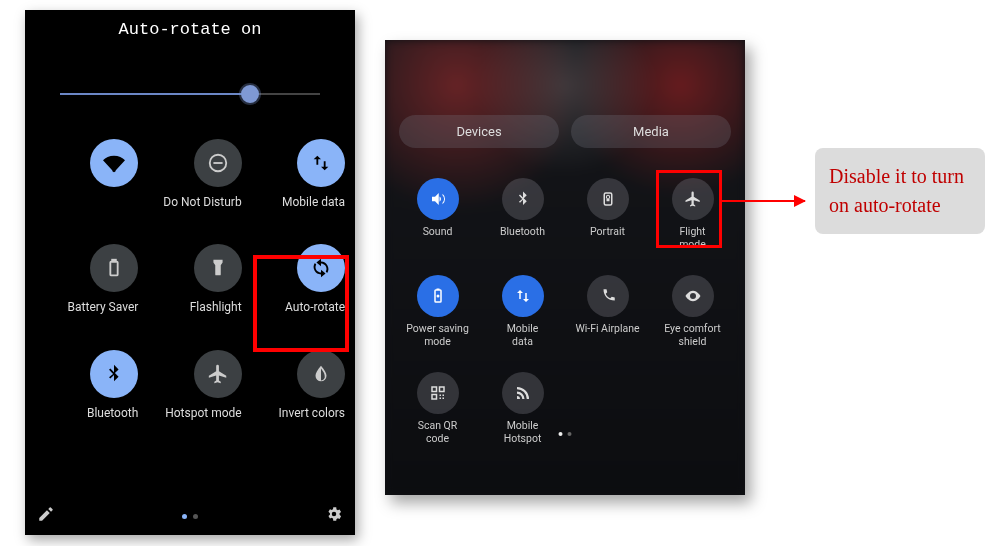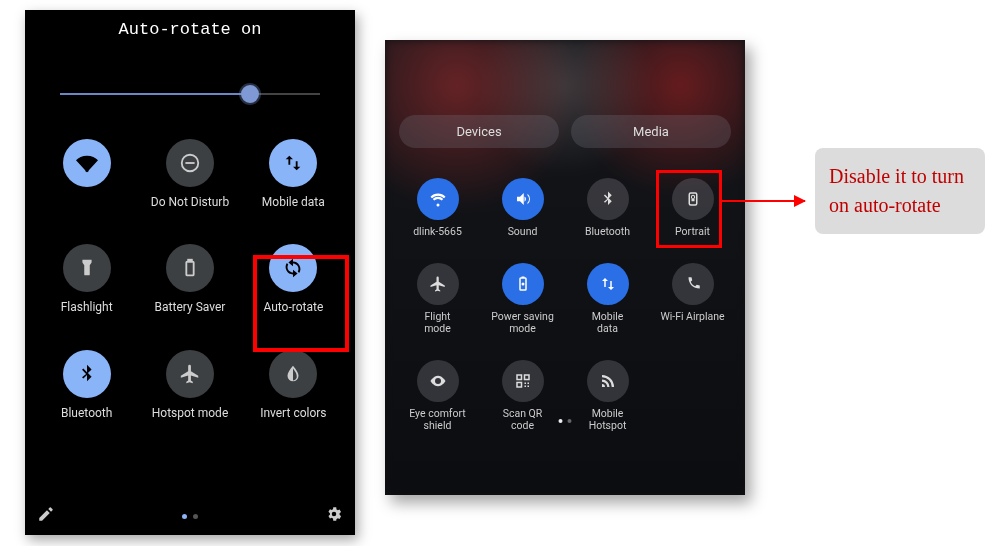--- a/index.html
+++ b/index.html
@@ -55,21 +55,21 @@
     grid-template-columns: repeat(3, 1fr);
     column-gap: 0;
     row-gap: 35px;
     margin-top: 35px;
     padding: 0 10px;
     filter: blur(.7px);
   }
   .p1-tile {
     display: flex;
     flex-direction: column;
-    align-items: center;
+    align-items: flex-end;
     position: relative;
   }
   .p1-circle {
     width: 48px; height: 48px;
     border-radius: 50%;
     display: flex;
     align-items: center;
     justify-content: center;
     margin-bottom: 8px;
   }
@@ -266,35 +266,35 @@
       <div class="p1-circle on">
         <svg class="ic" viewBox="0 0 24 24" fill="currentColor">
             <path d="M8 4l-4 4h3v6h2V8h3L8 4zm8 16l4-4h-3V10h-2v6h-3l4 4z"></path>
           </svg>
       </div>
       <div class="p1-label">Mobile data</div>
     </div>
 
     <div class="p1-tile">
       <div class="p1-circle off">
-        <svg class="ic" viewBox="0 0 24 24" fill="currentColor">
-            <path d="M7 3h10v3l-2 3v10a1 1 0 01-1 1h-4a1 1 0 01-1-1V9L7 6V3z"></path>
-          </svg>
-      </div>
-      <div class="p1-label">Flashlight</div>
-    </div>
-
-    <div class="p1-tile">
-      <div class="p1-circle off">
         <svg class="ic" viewBox="0 0 24 24" fill="none" stroke="currentColor" stroke-width="2">
             <rect x="8" y="5" width="8" height="15" rx="1"></rect>
             <rect x="10" y="3" width="4" height="2"></rect>
           </svg>
       </div>
       <div class="p1-label">Battery Saver</div>
+    </div>
+
+    <div class="p1-tile">
+      <div class="p1-circle off">
+        <svg class="ic" viewBox="0 0 24 24" fill="currentColor">
+            <path d="M7 3h10v3l-2 3v10a1 1 0 01-1 1h-4a1 1 0 01-1-1V9L7 6V3z"></path>
+          </svg>
+      </div>
+      <div class="p1-label">Flashlight</div>
     </div>
 
     <div class="p1-tile" style="filter:none">
       <div class="p1-circle on" style="filter:none">
         <svg class="ic" viewBox="0 0 24 24" fill="currentColor">
             <path d="M12 5V2L7 6l5 4V7c3 0 6 2.5 6 6 0 1-.3 2-.8 2.9l1.5 1.5A8 8 0 0012 5zm0 12c-3 0-6-2.5-6-6 0-1 .3-2 .8-2.9L5.3 6.6A8 8 0 0012 19v3l5-4-5-4v3z"></path>
           </svg>
       </div>
       <div class="p1-label" style="filter:none">Auto-rotate</div>
     </div>
@@ -351,28 +351,20 @@
   <div class="p2-blur"></div>
   <div class="p2-content">
 
     <div class="p2-top-row">
       <div class="p2-top-btn">Devices</div>
       <div class="p2-top-btn">Media</div>
     </div>
 
     <div class="p2-grid">
 
-      <div class="p2-tile">
-        <div class="p2-circle on">
-          <svg class="ic-sm" viewBox="0 0 24 24" fill="currentColor">
-              <path d="M12 18a2 2 0 100 4 2 2 0 000-4zm-7-6a10 10 0 0114 0l-2 2a7 7 0 00-10 0l-2-2zm-3-3a14 14 0 0120 0l-2 2a11 11 0 00-16 0l-2-2z"></path>
-            </svg>
-        </div>
-        <div class="p2-label">dlink-5665</div>
-      </div>
 
       <div class="p2-tile">
         <div class="p2-circle on">
           <svg class="ic-sm" viewBox="0 0 24 24" fill="currentColor">
               <path d="M4 9v6h4l5 5V4L8 9H4zm12 3a4 4 0 00-2-3.5v7A4 4 0 0016 12zm2-7v2a7 7 0 010 10v2a9 9 0 000-14z"></path>
             </svg>
         </div>
         <div class="p2-label">Sound</div>
       </div>
 

